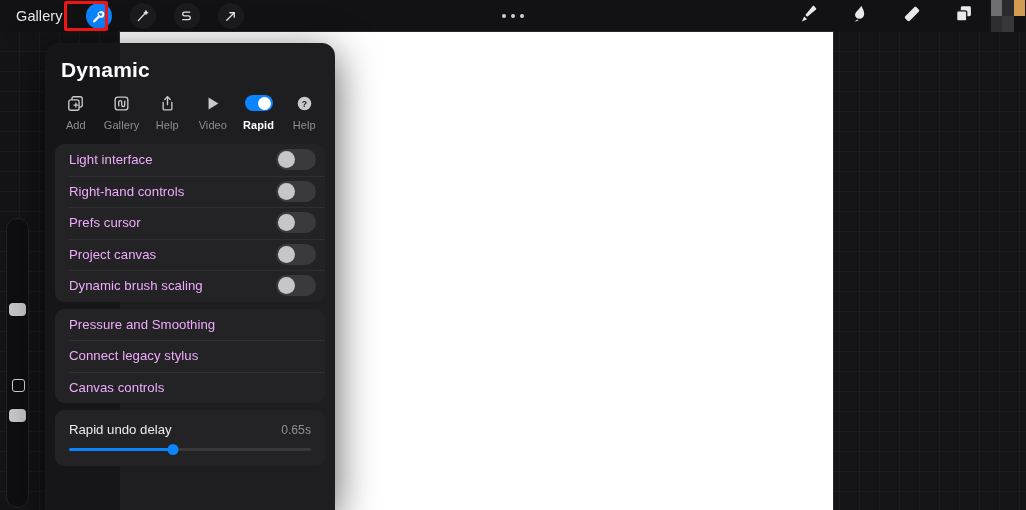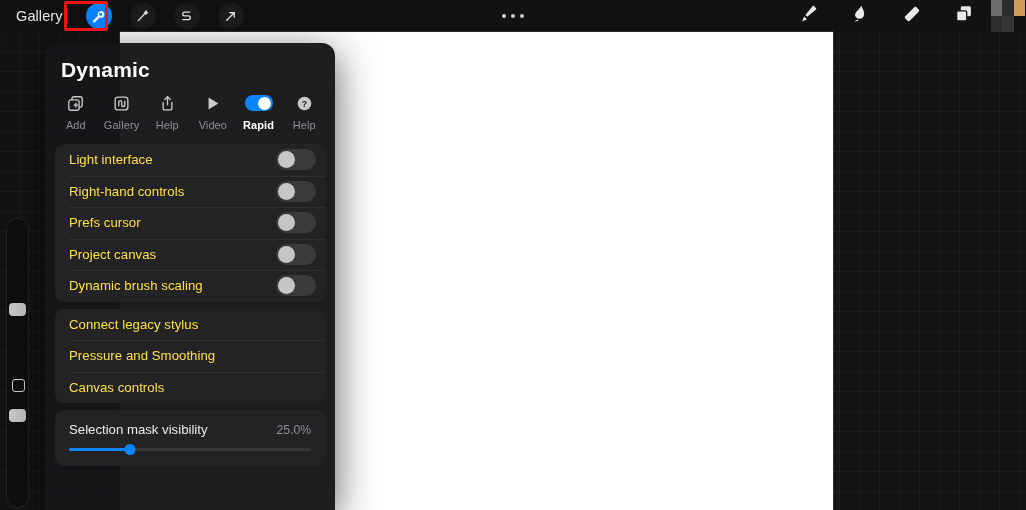--- a/index.html
+++ b/index.html
@@ -240,21 +240,21 @@
     cursor: pointer;
   }
   .row + .row::before {
     content: "";
     position: absolute;
     left: 14px; right: 0; top: 0;
     height: 1px;
     background: rgba(255,255,255,0.055);
   }
   .row .rlabel {
-    color: #fde047;
+    color: #f0abfc;
     font-size: 13.2px;
     letter-spacing: 0.05px;
   }
 
   .switch {
     width: 40px; height: 21px;
     border-radius: 11px;
     background: #3a3a3d;
     position: relative;
     flex: none;
@@ -520,40 +520,40 @@
       <div class="row">
         <span class="rlabel">Dynamic brush scaling</span>
         <span class="switch">
             <span class="knob"></span>
           </span>
       </div>
     </div>
 
     <div class="group menu">
       <div class="row">
+        <span class="rlabel">Pressure and Smoothing</span>
+      </div>
+      <div class="row">
         <span class="rlabel">Connect legacy stylus</span>
       </div>
       <div class="row">
-        <span class="rlabel">Pressure and Smoothing</span>
-      </div>
-      <div class="row">
         <span class="rlabel">Canvas controls</span>
       </div>
     </div>
 
     <div class="group sliders">
-
 
       <div class="slider-block">
         <div class="slider-head">
-          <span class="sl-label">Selection mask visibility</span>
-          <span class="sl-value">25.0%</span>
+          <span class="sl-label">Rapid undo delay</span>
+          <span class="sl-value">0.65s</span>
         </div>
         <div class="track">
           <span class="base"></span>
-          <span class="fill" style="width:25%"></span>
-          <span class="thumb" style="left:25%"></span>
-        </div>
-      </div>
+          <span class="fill" style="width:43%"></span>
+          <span class="thumb" style="left:43%"></span>
+        </div>
+      </div>
+
     </div>
 
   </div>
 </div>
 
 </body></html>

